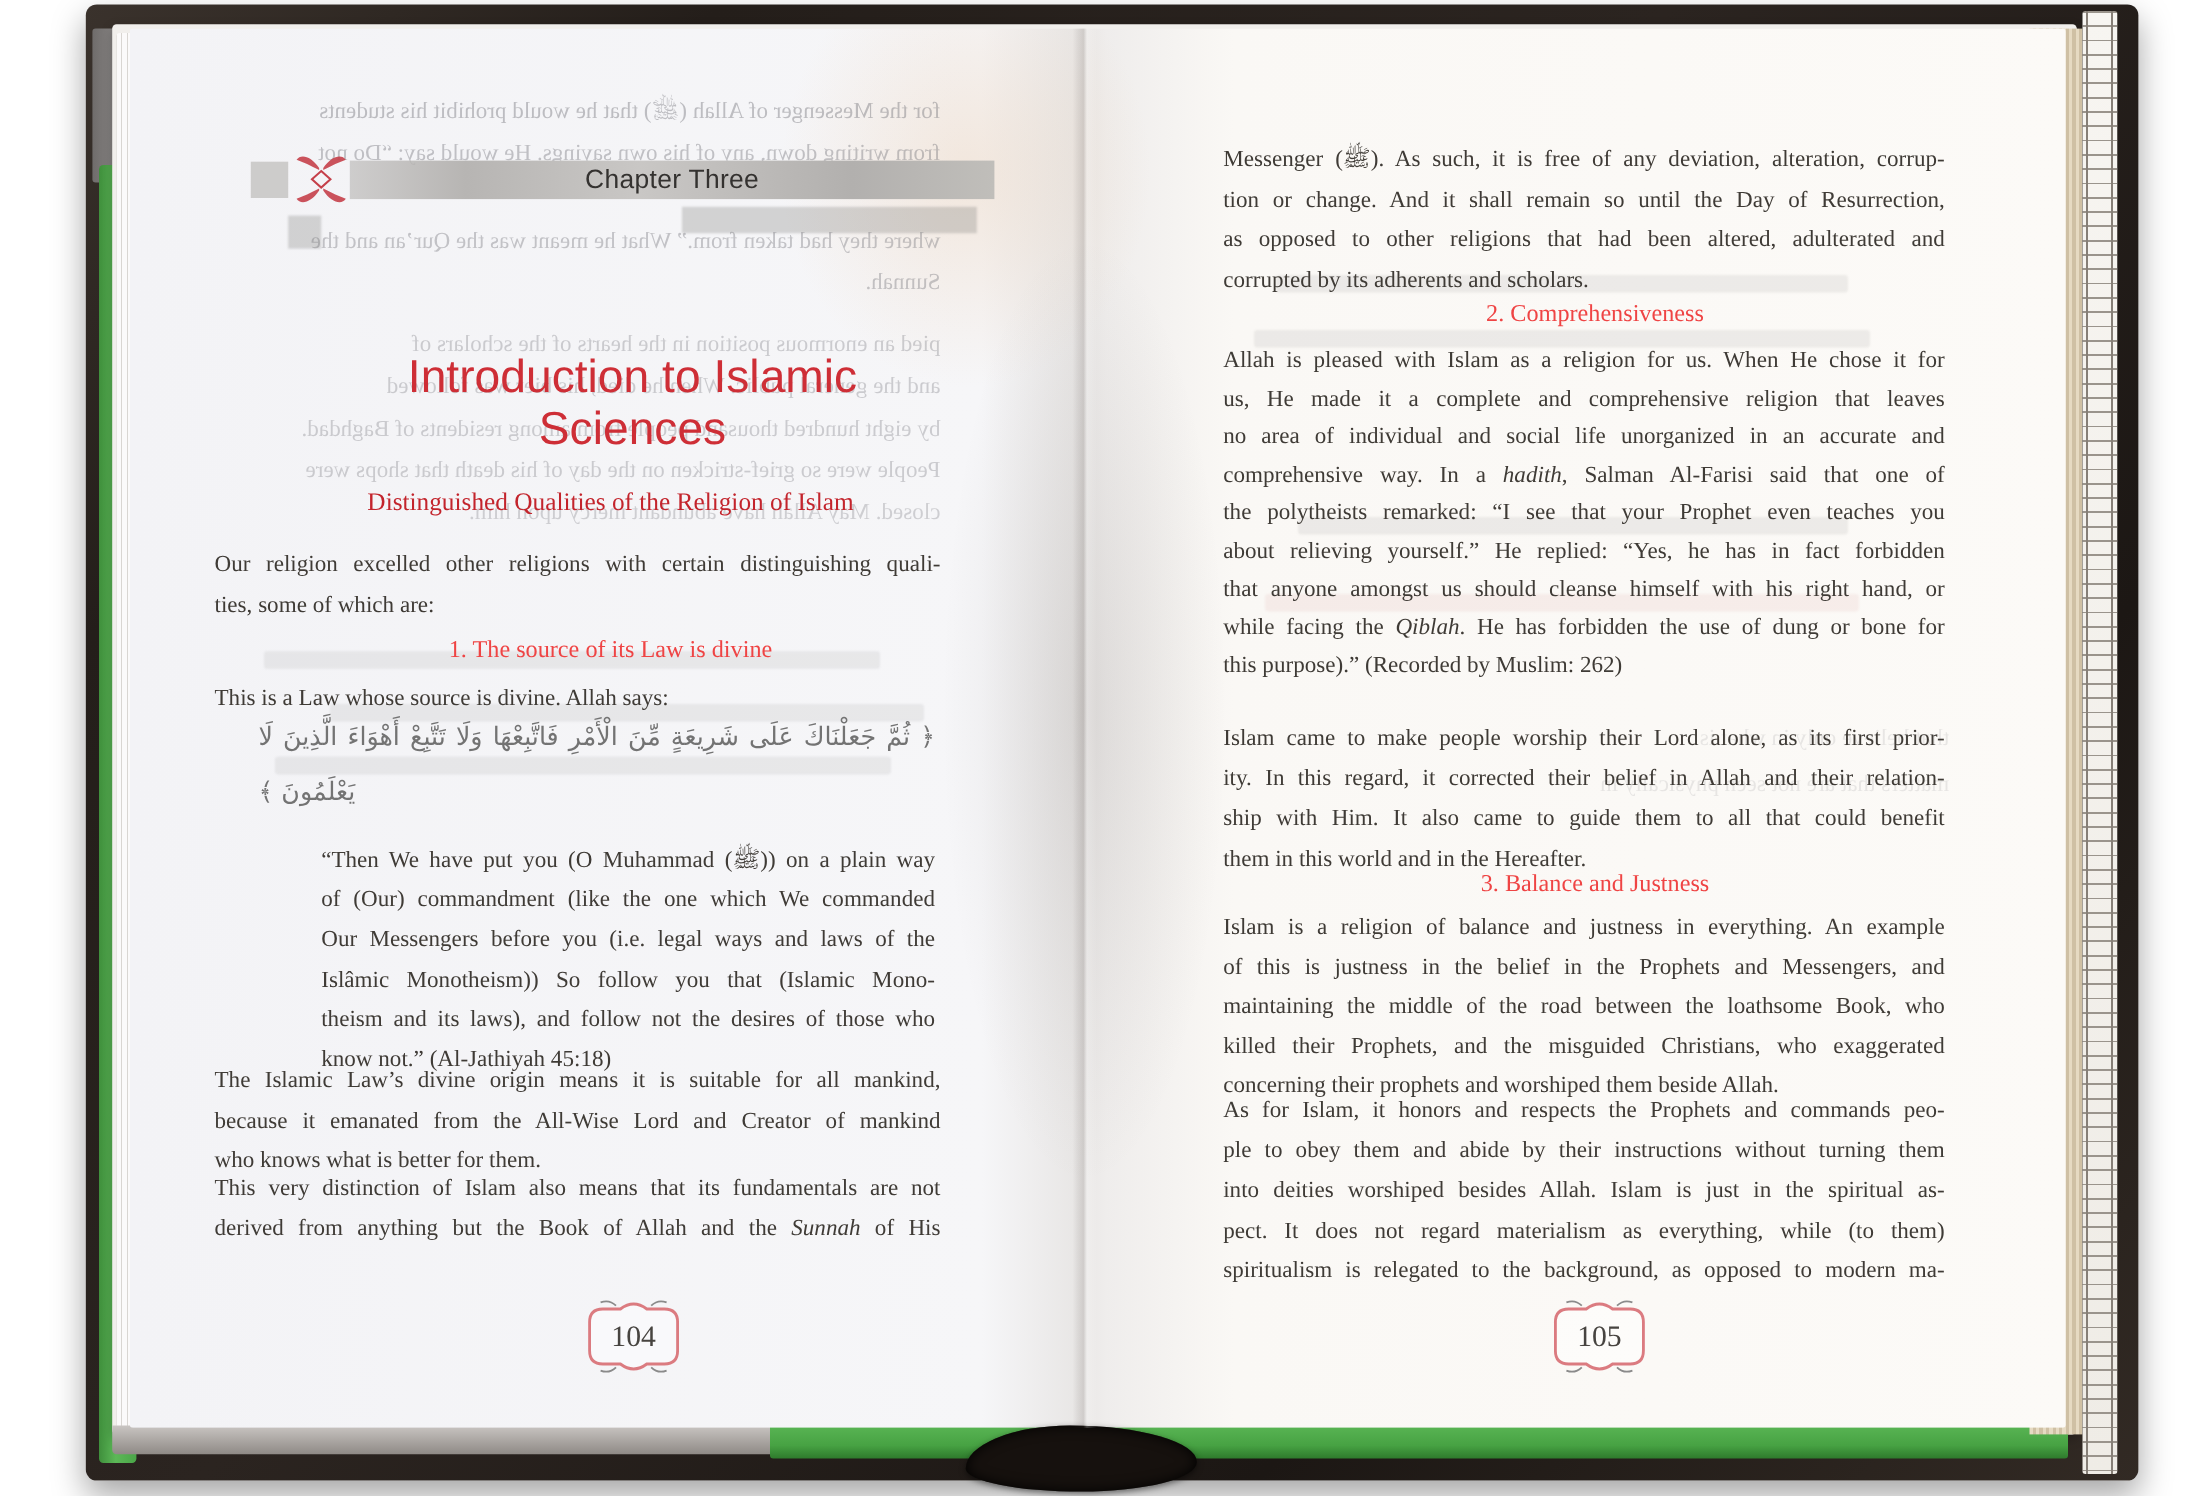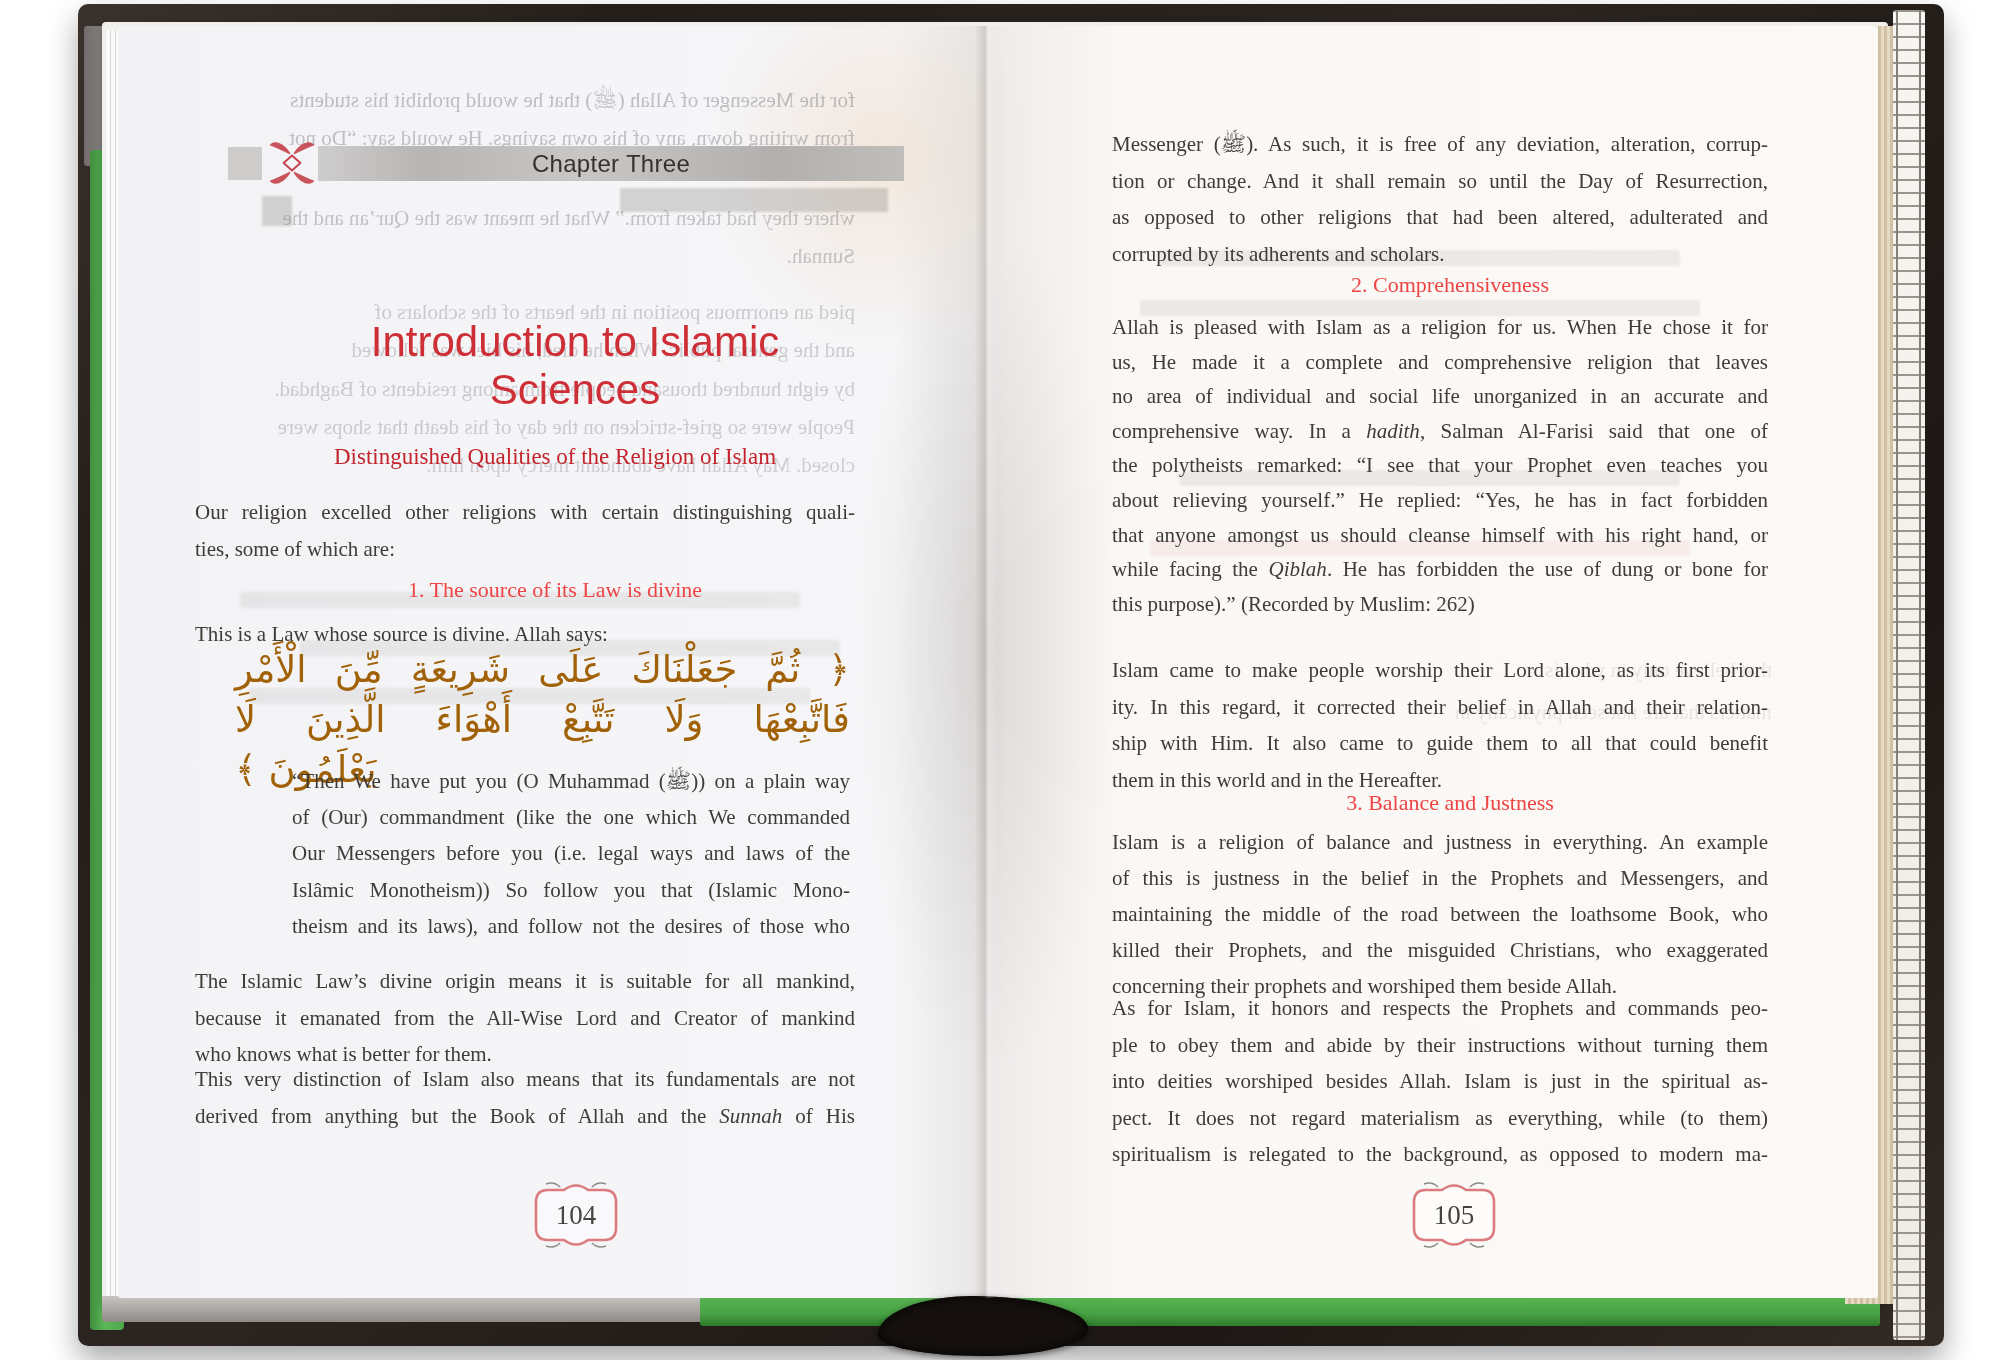--- a/index.html
+++ b/index.html
@@ -49,21 +49,21 @@
       background:linear-gradient(90deg,rgba(186,184,182,0.65),#b7b5b3 18%,#c9c7c5 45%,#b2b0ae 78%,#c0beba);
       display:flex;align-items:center;justify-content:center;
       font-family:"Liberation Sans",sans-serif;font-size:24px;color:#343230;letter-spacing:0.3px;}
   .ornament{position:absolute;left:264px;top:130px;width:56px;height:66px;}
   .page-title{position:absolute;left:295px;top:318px;width:560px;text-align:center;
       font-family:"Liberation Sans",sans-serif;font-size:42px;color:#ce2e36;}
   .red-sub{position:absolute;left:275px;top:444px;width:560px;text-align:center;
       font-size:23px;color:#c3242c;}
   .red-head{position:absolute;font-size:22px;color:#ef4444;text-align:center;}
   .arabic{position:absolute;left:235px;top:645px;width:615px;direction:rtl;
-      font-family:"DejaVu Sans",sans-serif;font-size:37px;line-height:50px;color:#a16207;}
+      font-family:"DejaVu Sans",sans-serif;font-size:23px;line-height:50px;color:#737373;}
   .arabic .l2{direction:rtl;text-align:left;}
   .badge{position:absolute;width:100px;height:76px;}
   .badge text{font-family:"Liberation Serif",serif;}
   
   .ghostbox{position:absolute;pointer-events:none;}
   .ghost{position:absolute;left:0;width:660px;font-size:21px;line-height:24px;
       color:#6b6b72;transform:scaleX(-1);filter:blur(0.6px);text-align:left;}
   .ghost-bar{position:absolute;background:rgba(110,108,112,0.10);filter:blur(1px);height:16px;border-radius:3px;}
   .ghost-sq{position:absolute;left:262px;top:196px;width:30px;height:30px;background:rgba(120,118,116,0.28);filter:blur(0.8px);}
   .ghost-banner{position:absolute;left:620px;top:188px;width:268px;height:24px;background:rgba(120,118,116,0.28);filter:blur(1px);}
@@ -142,20 +142,21 @@
       <div class="tl">﴿ ثُمَّ جَعَلْنَاكَ عَلَى شَرِيعَةٍ مِّنَ الْأَمْرِ فَاتَّبِعْهَا وَلَا تَتَّبِعْ أَهْوَاءَ الَّذِينَ لَا</div>
       <div class="l2">يَعْلَمُونَ ﴾</div>
     </div>
 
     <div class="abs body-text" style="left:292px;top:763px;width:558px;line-height:36.2px">
         <div class="tl">“Then We have put you (O Muhammad (ﷺ)) on a plain way</div>
         <div class="tl">of (Our) commandment (like the one which We commanded</div>
         <div class="tl">Our Messengers before you (i.e. legal ways and laws of the</div>
         <div class="tl">Islâmic Monotheism)) So follow you that (Islamic Mono-</div>
         <div class="tl">theism and its laws), and follow not the desires of those who</div>
+        <div class="tl last">know not.” (Al-Jathiyah 45:18)</div>
       </div>
 
     <div class="abs body-text" style="left:195px;top:963px;width:660px">
         <div class="tl">The Islamic Law’s divine origin means it is suitable for all mankind,</div>
         <div class="tl">because it emanated from the All-Wise Lord and Creator of mankind</div>
         <div class="tl last">who knows what is better for them.</div>
       </div>
 
     <div class="abs body-text" style="left:195px;top:1061px;width:660px">
         <div class="tl">This very distinction of Islam also means that its fundamentals are not</div>

